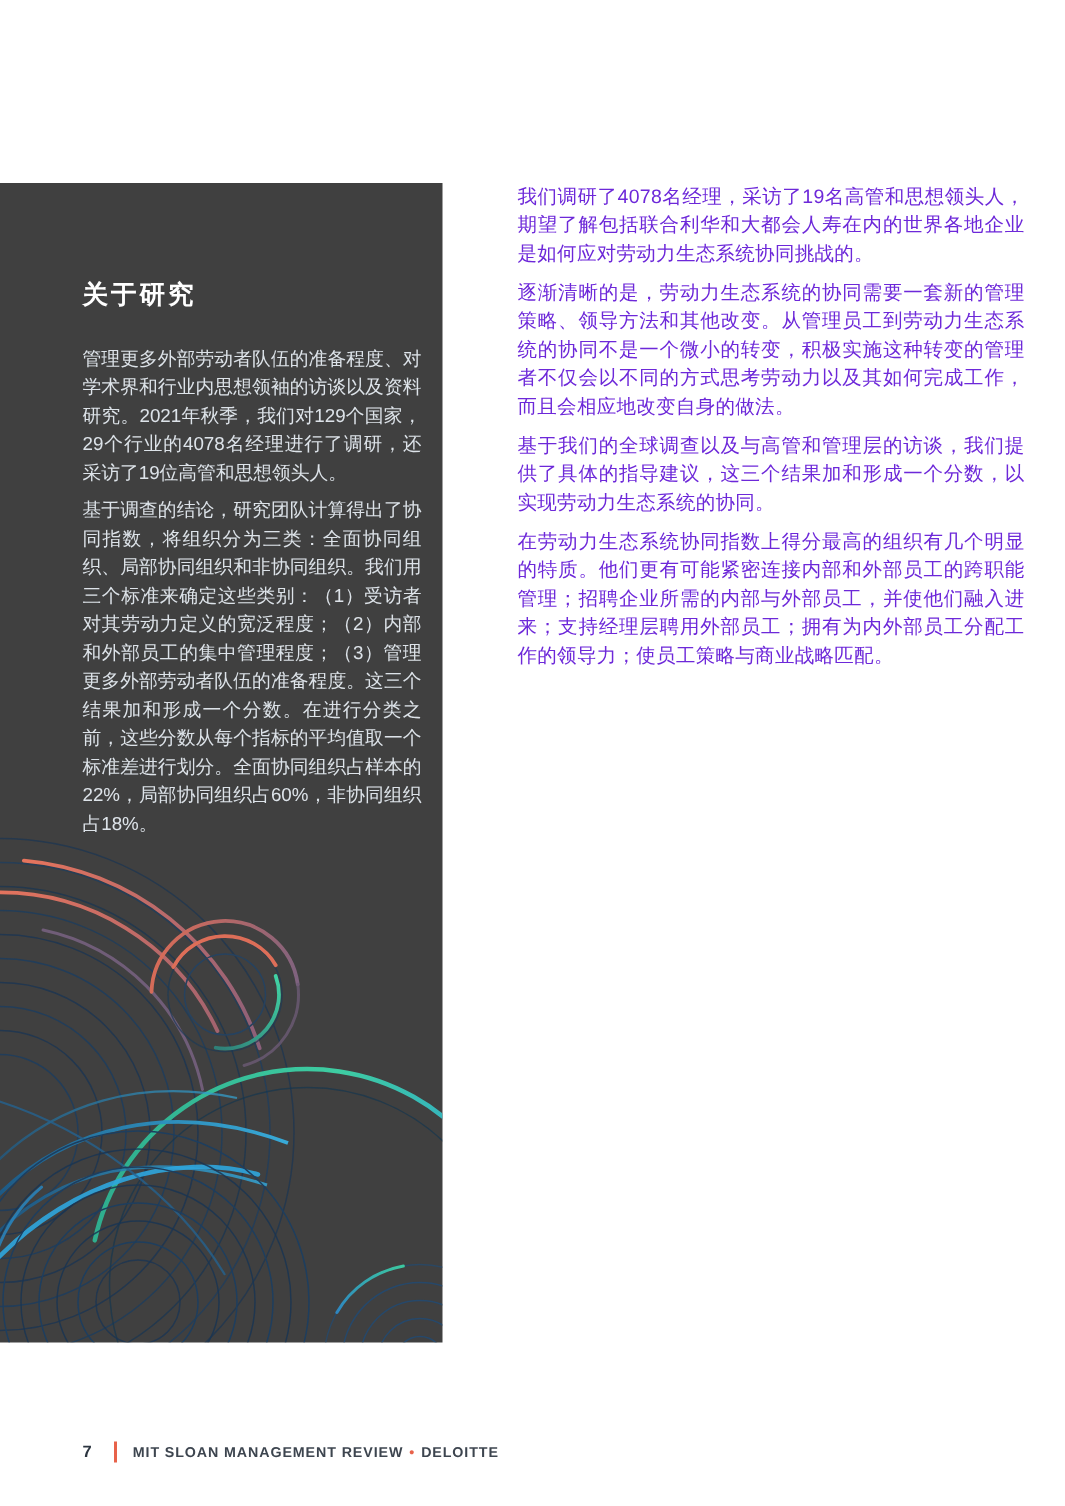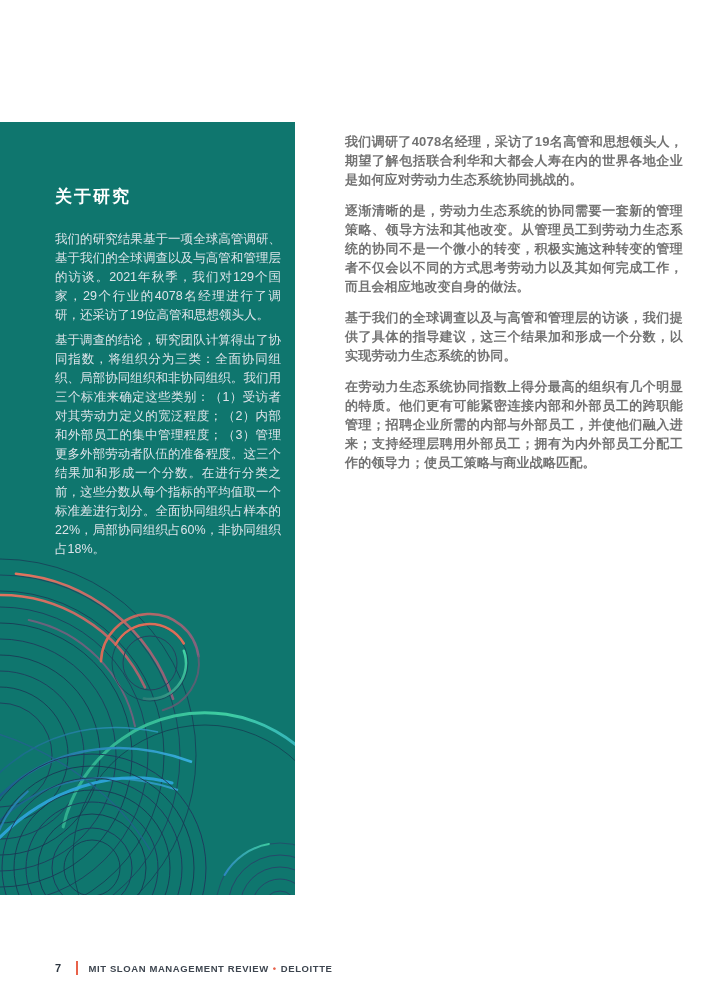--- a/index.html
+++ b/index.html
@@ -10,21 +10,21 @@
     position: relative;
     overflow: hidden;
   }
   .page { position: absolute; inset: 0; }
 
   
   .panel {
     position: absolute;
     left: 0; top: 122px;
     width: 295px; height: 773px;
-    background: #0f766e;
+    background: #404040;
     overflow: hidden;
   }
   .panel-content {
     position: relative;
     z-index: 2;
     padding: 63px 14px 0 55px;
   }
   .panel-title {
     color: #ffffff;
     font-size: 17px;
@@ -47,27 +47,26 @@
     display: block;
   }
 
   
   .article {
     position: absolute;
     left: 345px; top: 120px;
     width: 338px;
   }
   .article-par {
-    color: #737373;
+    color: #6d28d9;
     font-size: 13px;
     line-height: 19px;
     letter-spacing: 0.2px;
     text-align: justify;
-    margin: 12px 0 7px 0;
-    font-weight: bold;
+    margin: 1px 0 7px 0;
   }
 
   
   .footer {
     position: absolute;
     left: 55px; top: 960px;
     height: 16px;
     display: flex;
     align-items: center;
   }
@@ -95,21 +94,21 @@
   }
 </style>
 </head>
 <body>
 
 <div class="page">
 
   <aside class="panel">
     <div class="panel-content">
       <h2 class="panel-title">关于研究</h2>
-      <p class="panel-par">我们的研究结果基于一项全球高管调研、基于我们的全球调查以及与高管和管理层的访谈。2021年秋季，我们对129个国家，29个行业的4078名经理进行了调研，还采访了19位高管和思想领头人。</p>
+      <p class="panel-par">管理更多外部劳动者队伍的准备程度、对学术界和行业内思想领袖的访谈以及资料研究。2021年秋季，我们对129个国家，29个行业的4078名经理进行了调研，还采访了19位高管和思想领头人。</p>
       <p class="panel-par">基于调查的结论，研究团队计算得出了协同指数，将组织分为三类：全面协同组织、局部协同组织和非协同组织。我们用三个标准来确定这些类别：（1）受访者对其劳动力定义的宽泛程度；（2）内部和外部员工的集中管理程度；（3）管理更多外部劳动者队伍的准备程度。这三个结果加和形成一个分数。在进行分类之前，这些分数从每个指标的平均值取一个标准差进行划分。全面协同组织占样本的22%，局部协同组织占60%，非协同组织占18%。</p>
     </div>
 
     <svg class="art" width="295" height="345" viewBox="0 0 295 345">
       <defs>
         <linearGradient id="gA1" gradientUnits="userSpaceOnUse" x1="16" y1="24" x2="173" y2="149">
           <stop offset="0" stop-color="#e5745d"></stop>
             <stop offset="1" stop-color="#8a5f7a"></stop>
         </linearGradient>
         <linearGradient id="gA2" gradientUnits="userSpaceOnUse" x1="-6" y1="45" x2="145" y2="137">

